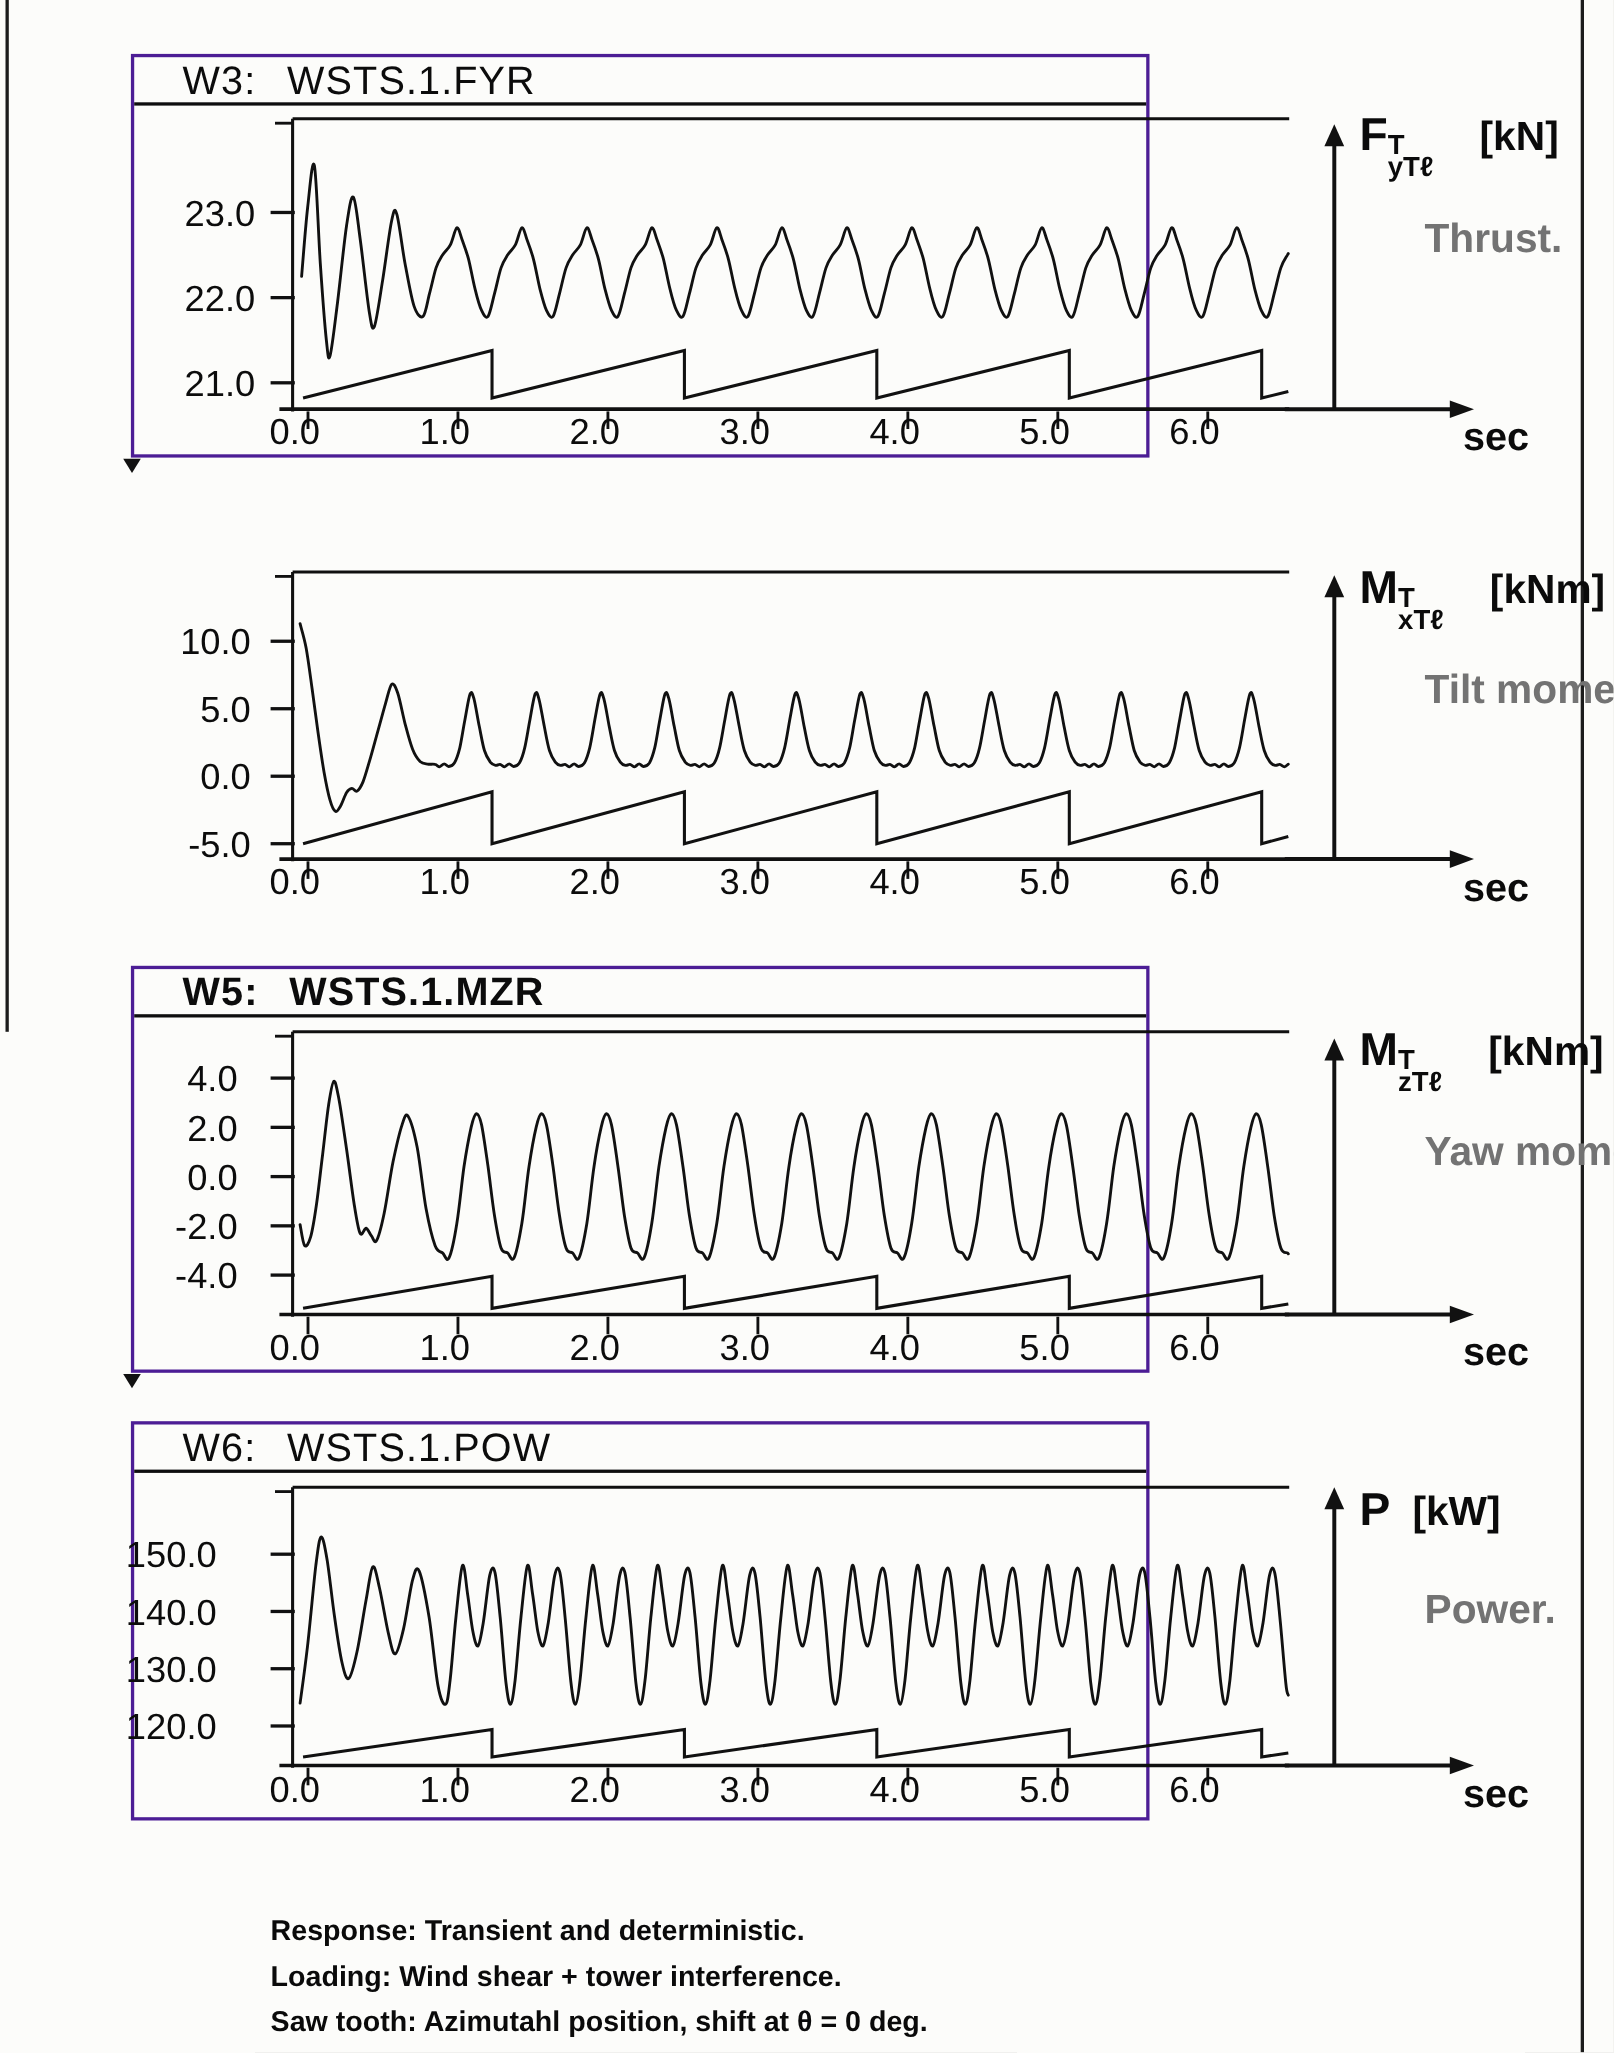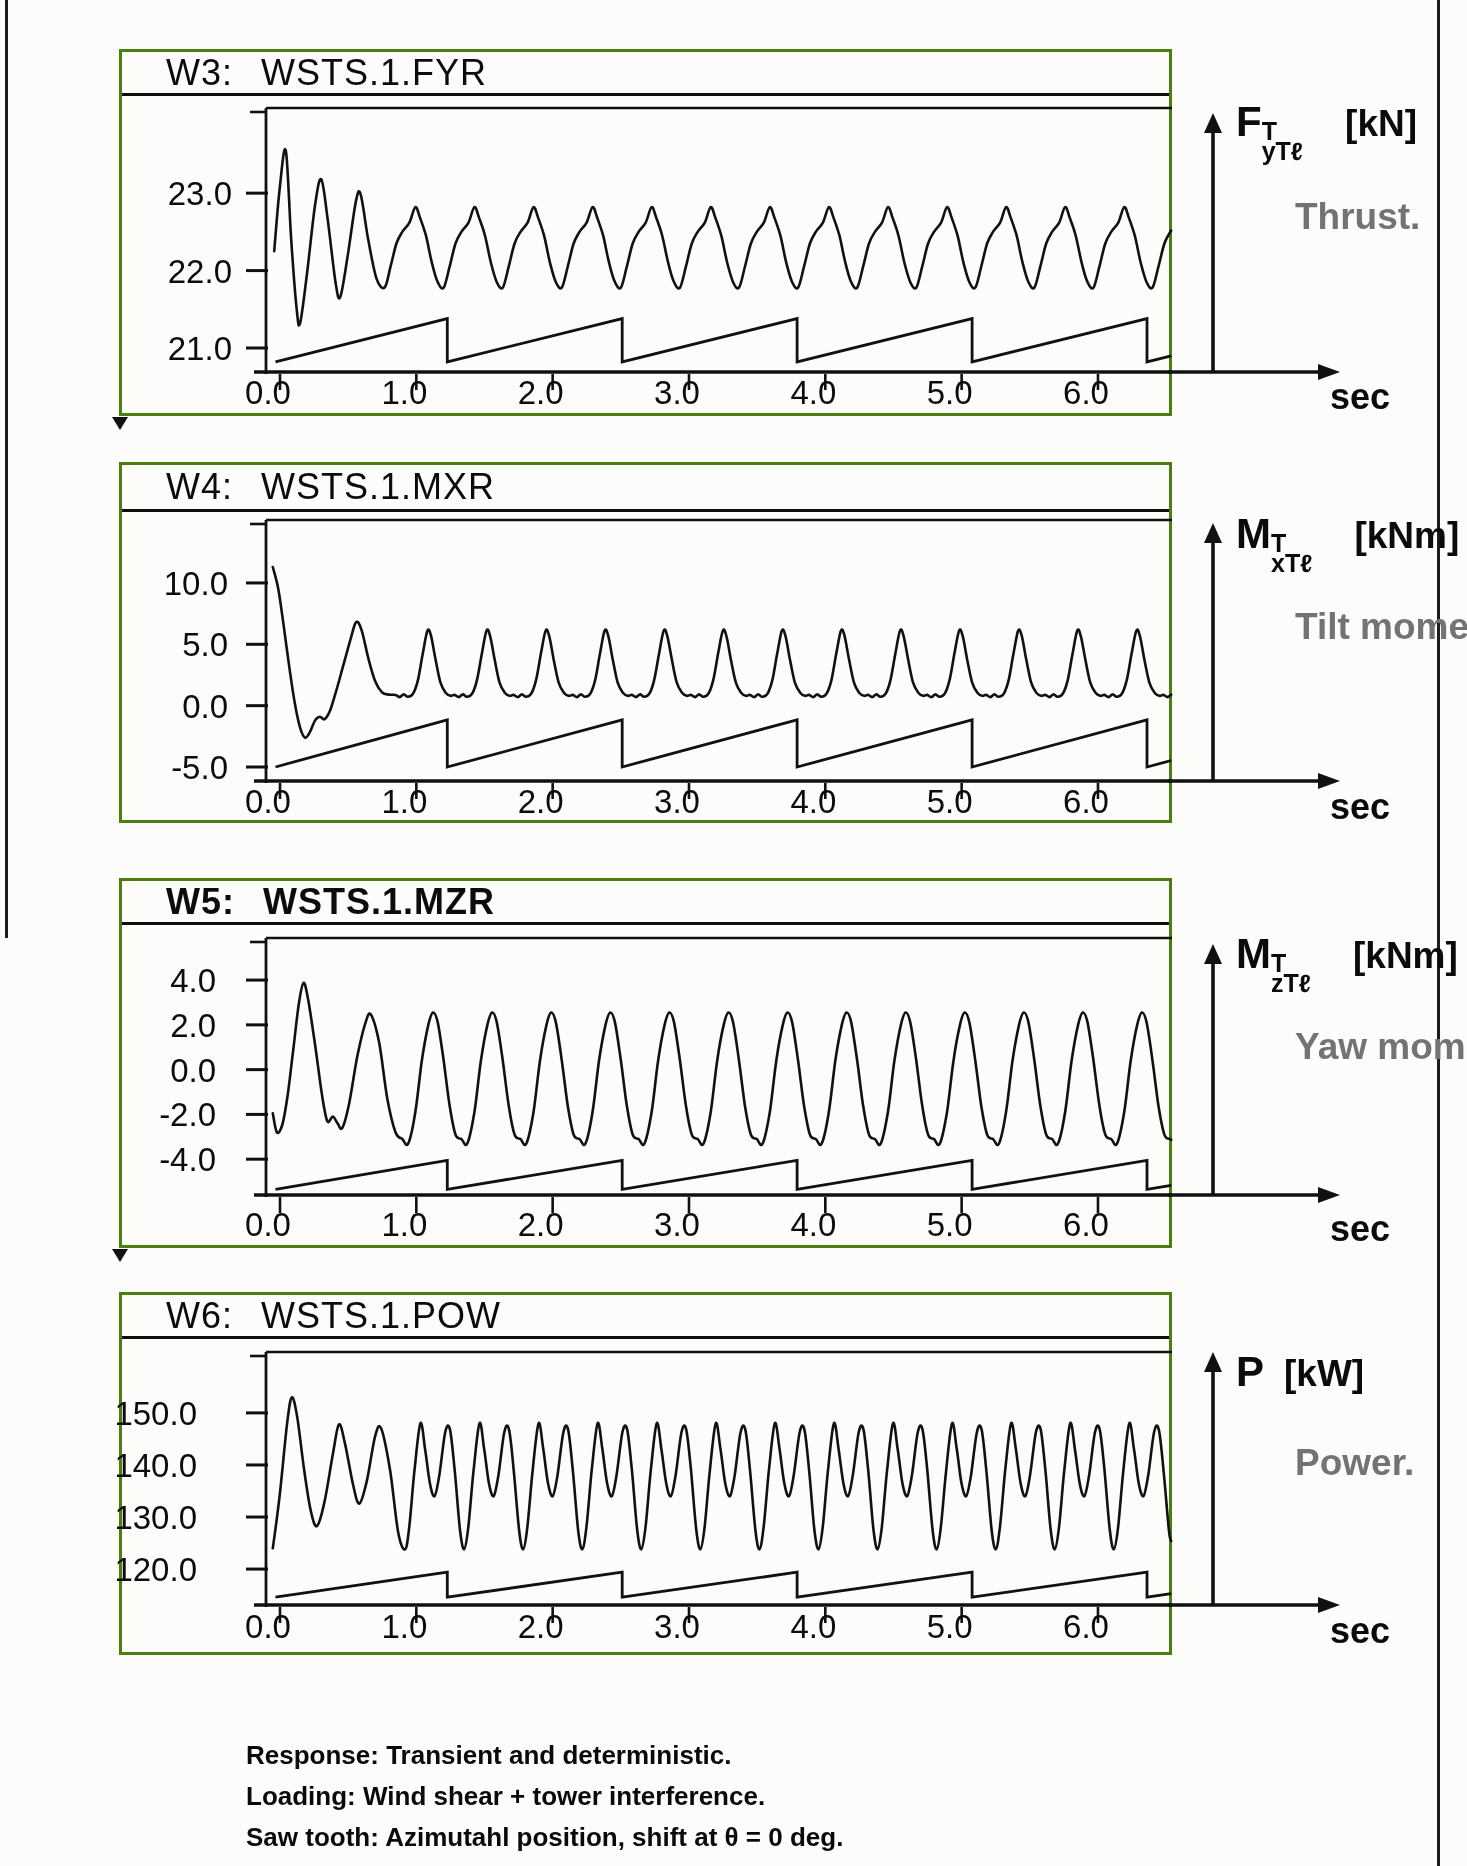--- a/index.html
+++ b/index.html
@@ -1,19 +1,19 @@
 <!DOCTYPE html>
 <html><head>
 <meta charset="utf-8">
 <style>
   html,body{margin:0;padding:0;background:#e8e8e4;}
   #page{position:relative;width:1467px;height:1866px;background:#fcfcfa;overflow:hidden;
         font-family:"Liberation Sans", sans-serif;color:#0d0d0d;}
   .scanline{position:absolute;background:#1c1c1c;}
-  .panel{position:absolute;left:119px;width:1053px;border:3px solid #4d7c0f;box-sizing:border-box;background:transparent;}
+  .panel{position:absolute;left:119px;width:926px;border:3px solid #4c1d95;box-sizing:border-box;background:transparent;}
   .titlebar{border-bottom:3px solid #0e0e0e;box-sizing:border-box;display:flex;align-items:center;
             font-size:36px;letter-spacing:1px;padding-left:44px;color:#0c0c0c;}
   .titlebar .sig{margin-left:28px;}
   #chart-layer{position:absolute;left:0;top:0;width:1467px;height:1866px;pointer-events:none;}
   .annot{position:absolute;left:1236px;font-weight:bold;color:#0b0b0b;white-space:nowrap;}
   .annot .sym{font-size:42px;line-height:1;}
   .annot .ss{display:inline-flex;flex-direction:column;font-size:25px;line-height:0.8;transform:translateY(4px);font-style:normal;}
   .annot .ss i{font-style:normal;}
   .annot .unit{font-size:37px;margin-left:42px;}
   .annot.tight .unit{margin-left:20px;}
@@ -27,26 +27,20 @@
 
 <div id="page">
 
   <div class="scanline" style="left:5px;top:0;width:3px;height:938px;"></div>
   <div class="scanline" style="left:1437px;top:0;width:3px;height:1866px;"></div>
 
   <div class="panel" style="top:49px;height:367px;">
     <div class="titlebar" style="height:44px;">
       <span>W3:</span>
       <span class="sig">WSTS.1.FYR</span>
-    </div>
-  </div>
-  <div class="panel" style="top:462px;height:361px;">
-    <div class="titlebar" style="height:47px;">
-      <span>W4:</span>
-      <span class="sig">WSTS.1.MXR</span>
     </div>
   </div>
   <div class="panel" style="top:878px;height:370px;font-weight:bold;">
     <div class="titlebar" style="height:44px;">
       <span>W5:</span>
       <span class="sig">WSTS.1.MZR</span>
     </div>
   </div>
   <div class="panel" style="top:1292px;height:363px;">
     <div class="titlebar" style="height:44px;">

